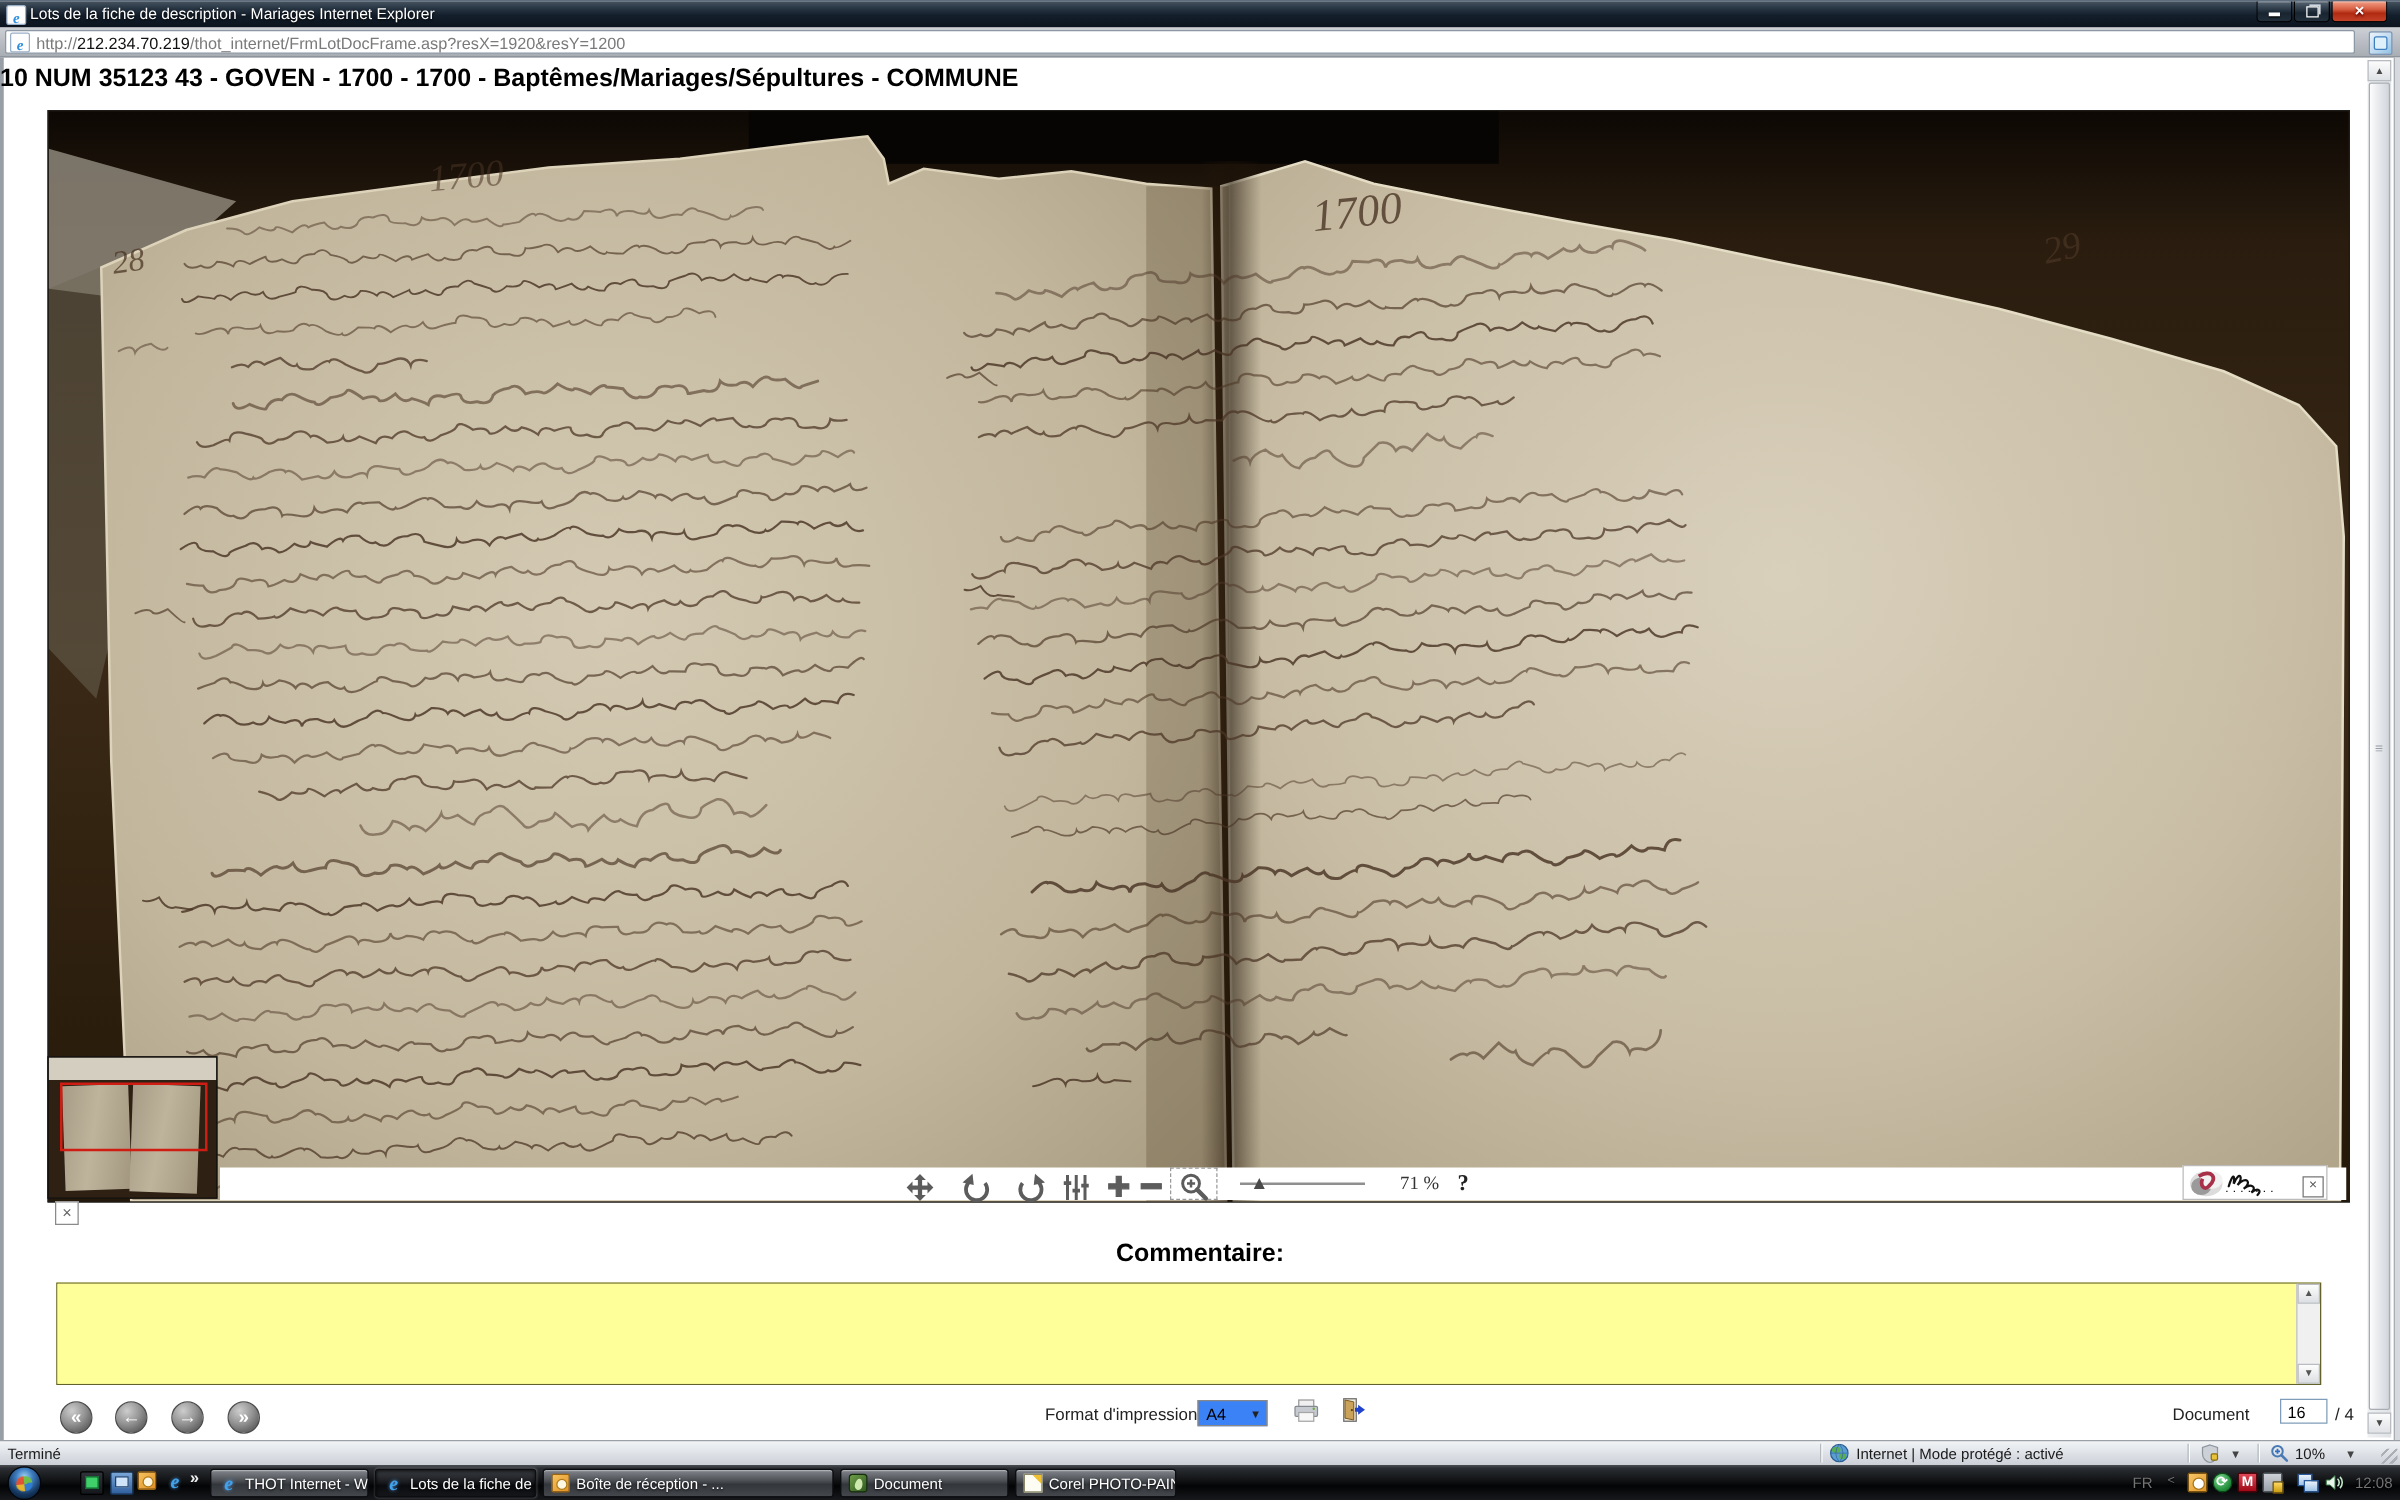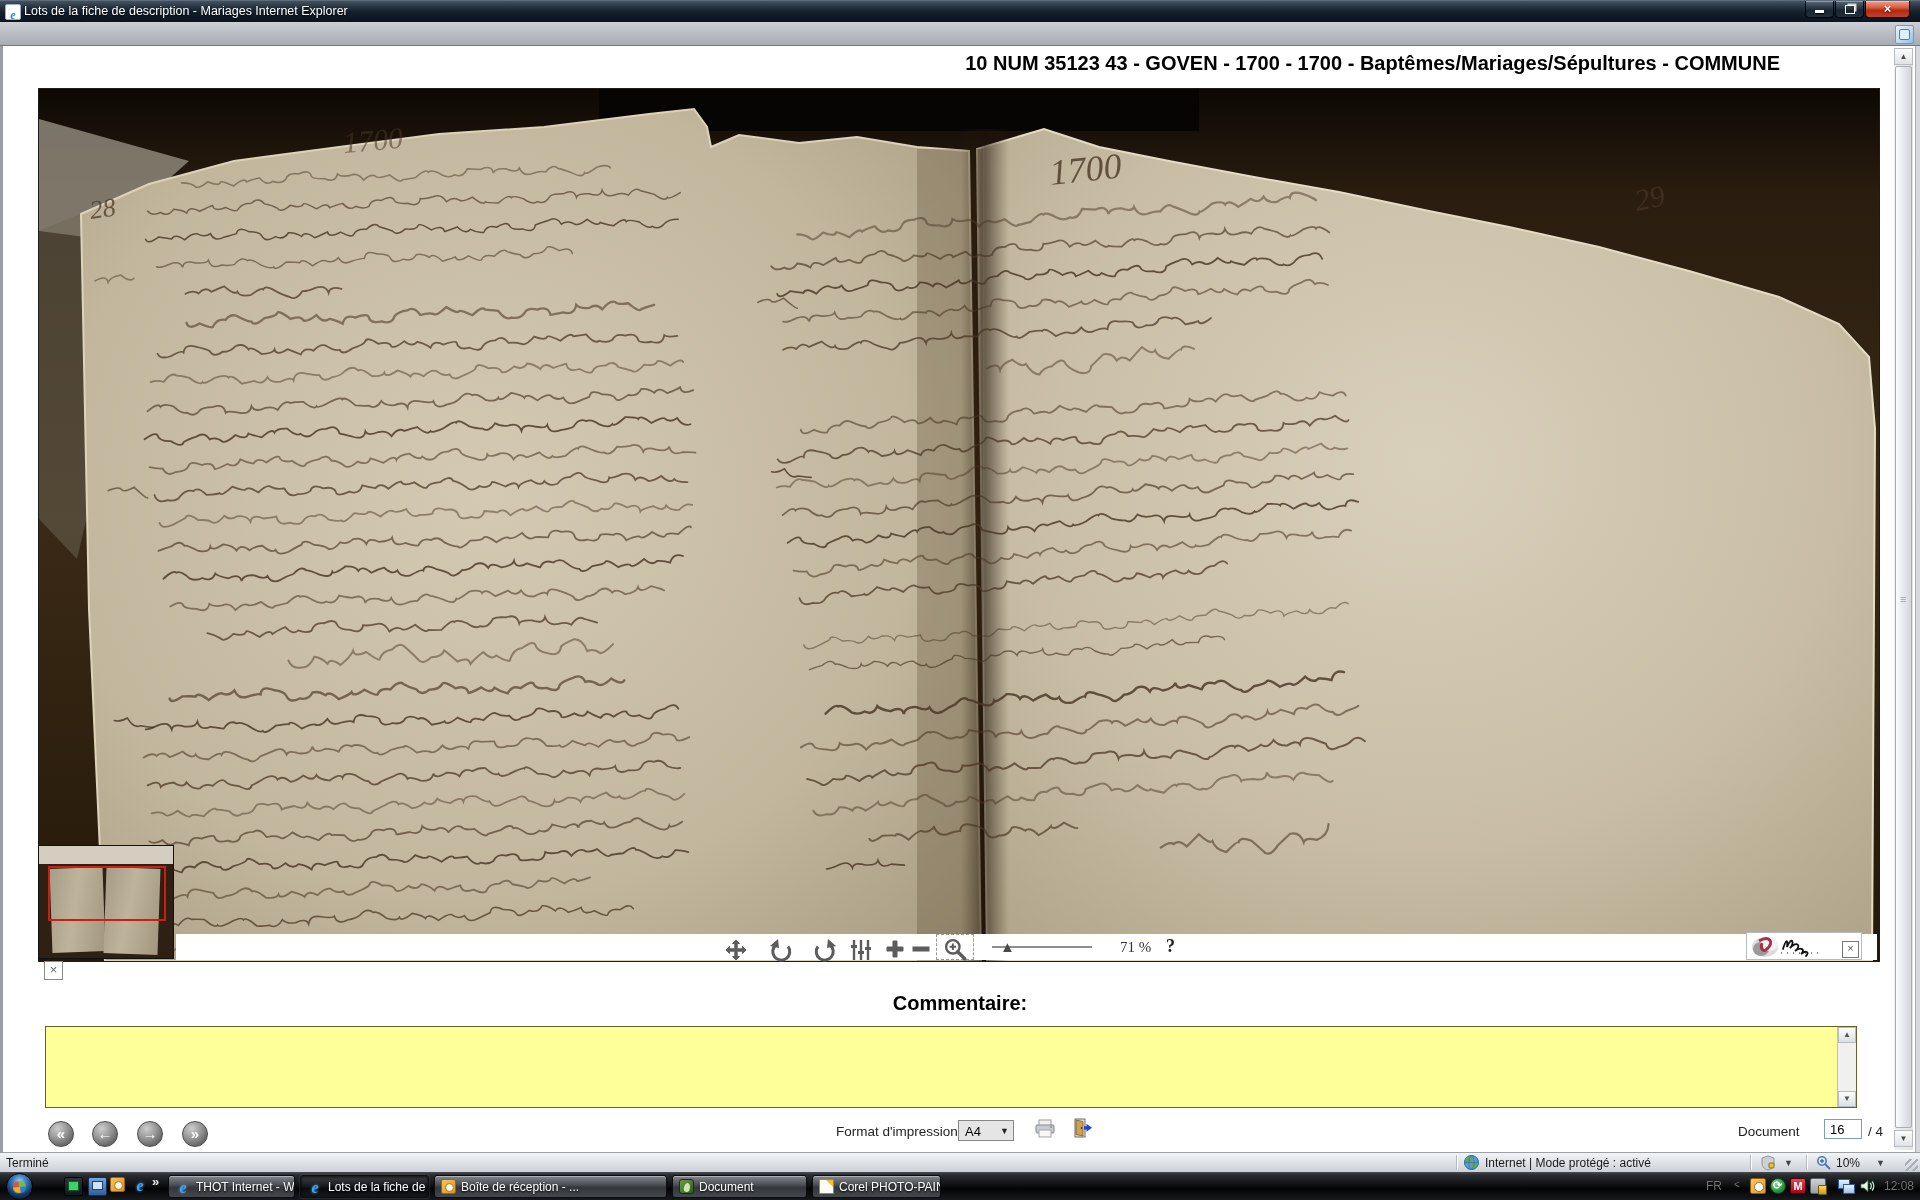--- a/index.html
+++ b/index.html
@@ -39,21 +39,21 @@
   .addrtext .dim{color:#7a7a7a}
   .addrtext .host{color:#111}
   .addr-goicon{position:absolute;right:6px;top:3px;width:17px;height:17px;border:1px solid #7e96b4;
     background:linear-gradient(135deg,#eaf3fb 0%,#bcd8ef 60%,#8fc0e4 100%);border-radius:2px}
   .addr-goicon::after{content:"";position:absolute;left:3px;top:3px;width:9px;height:9px;
     border:1.5px solid #3e7fc0;border-radius:2px;background:#dff0fb}
 
   
   .content-edge-l{left:0;top:46px;width:3px;height:1106px;background:#989ea6}
   .content-edge-r{left:1915px;top:46px;width:5px;height:1106px;background:#d6d9dd;border-left:1px solid #a8adb3}
-  .doc-heading{left:0;top:52px;width:1780px;text-align:right;font-size:20px;font-weight:bold;color:#000}
+  .doc-heading{left:0;top:52px;width:1780px;text-align:left;font-size:20px;font-weight:bold;color:#000}
 
   
   .photo-frame{left:38px;top:88px;width:1840px;height:872px;border:1px solid #1c1c1c;background:#241808}
   .ms-text{font-family:"Liberation Serif",serif;font-style:italic}
 
   .toolbar-strip{left:176px;top:934px;width:1701px;height:26px;background:#fff}
   .tb-icon{position:absolute;top:938px;width:26px;height:22px}
   .zoombox{position:absolute;left:936px;top:934px;width:38px;height:26px;border:1px dashed #9a9a9a;box-sizing:border-box}
   .zoombox svg{position:absolute;left:5px;top:1px}
   .slider-track{position:absolute;left:992px;top:946px;width:100px;height:0;border-top:2px solid #8f8f8f}
@@ -80,21 +80,21 @@
     resize:none;outline:none;font-family:"Liberation Sans",sans-serif;font-size:13px;box-sizing:border-box}
   .comment-scroll{position:absolute;right:0;top:0;width:19px;height:80px;background:#f0f0f0;border-left:1px solid #c0c0c0;box-sizing:border-box}
   .cs-btn{position:absolute;left:0;width:18px;height:16px;background:linear-gradient(#fdfdfd,#dcdfe3);
     border:1px solid #b9bcc0;box-sizing:border-box;color:#555;font-size:8px;text-align:center;line-height:14px}
 
   
   .navbtn{width:26px;height:26px;border-radius:50%;border:1px solid #4c4c4c;box-sizing:border-box;
     background:radial-gradient(circle at 36% 28%,#cdcdcd,#949494 45%,#6b6b6b 72%,#525252);
     color:#fff;font-weight:bold;font-size:15px;text-align:center;line-height:23px;top:1121px}
   .ctl-label{font-size:13.5px;color:#222;top:1124px}
-  .a4-select{left:958px;top:1120px;width:56px;height:21px;background:#e5e5e5;border:1px solid #888;box-sizing:border-box}
+  .a4-select{left:958px;top:1120px;width:56px;height:21px;background:#3b82f6;border:1px solid #888;box-sizing:border-box}
   .a4-select .val{position:absolute;left:6px;top:3px;font-size:13px;color:#000}
   .a4-select .arr{position:absolute;right:4px;top:5px;font-size:9px;color:#222}
   .doc-input{left:1824px;top:1119px;width:38px;height:20px;border:1px solid #7f9db9;font-size:13px;
     padding:0 0 0 5px;box-sizing:border-box;font-family:"Liberation Sans",sans-serif}
 
   
   .pscroll{left:1894px;top:48px;width:19px;height:1102px;background:linear-gradient(90deg,#eef0f2,#dfe2e5)}
   .ps-btn{position:absolute;left:0;width:19px;height:17px;background:linear-gradient(#fcfcfc,#dfe2e6);
     border:1px solid #b8bcc1;box-sizing:border-box;color:#4a4a4a;font-size:8px;text-align:center;line-height:15px}
   .ps-thumb{position:absolute;left:1px;top:18px;width:17px;height:1062px;border:1px solid #a8adb3;
@@ -168,20 +168,26 @@
   <span class="favicon" style="left:5px;top:3px"></span>
   <span class="ttext">Lots de la fiche de description - Mariages Internet Explorer</span>
   <span class="winbtns">
     <span class="winbtn glyph-min"></span>
     <span class="winbtn glyph-restore"></span>
     <span class="winbtn close glyph-close">×</span>
   </span>
 </div>
 
 <div class="abs addressbar">
+  <div class="addrfield">
+    <span class="favicon"></span>
+    <span class="addrtext">
+      <span class="dim">http://</span><span class="host">212.234.70.219</span><span class="dim">/thot_internet/FrmLotDocFrame.asp?resX=1920&amp;resY=1200</span>
+    </span>
+  </div>
   <span class="addr-goicon"></span>
 </div>
 
 <div class="abs content-edge-l"></div>
 <div class="abs content-edge-r"></div>
 
 <div class="abs doc-heading">10 NUM 35123 43 - GOVEN - 1700 - 1700 - Baptêmes/Mariages/Sépultures - COMMUNE</div>
 
 <div class="abs photo-frame">
 <svg width="1840" height="872" viewBox="0 0 1840 872" xmlns="http://www.w3.org/2000/svg">

